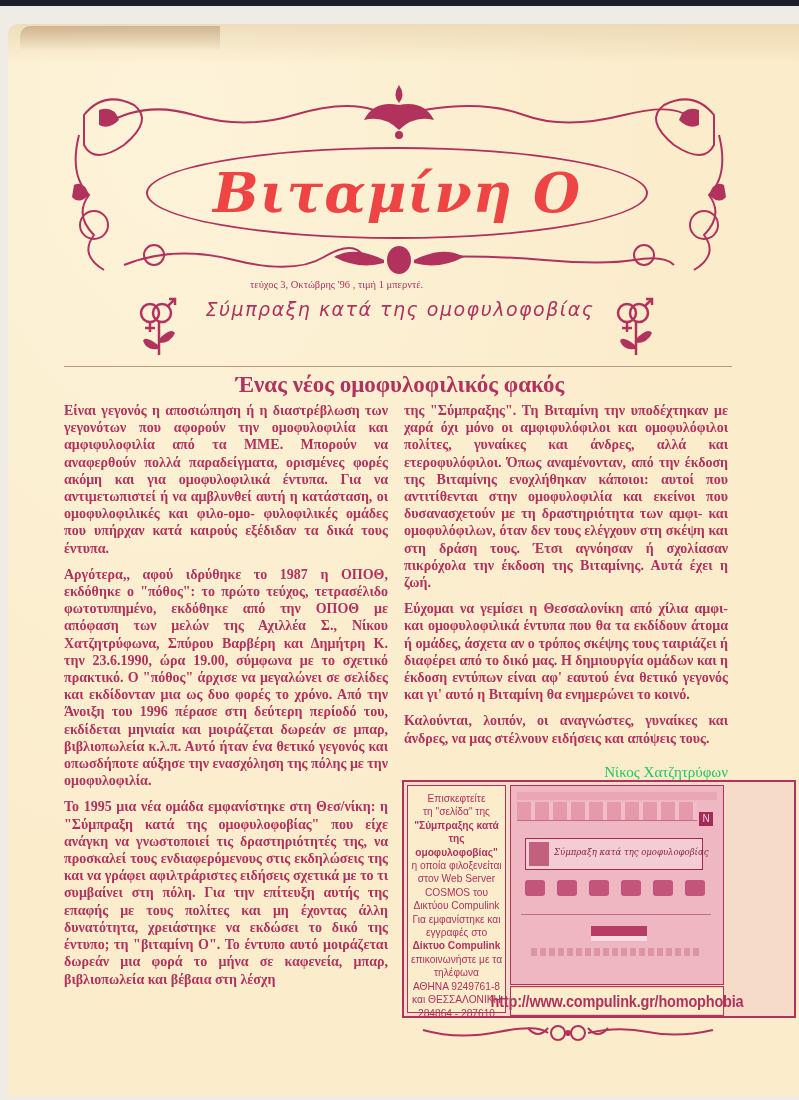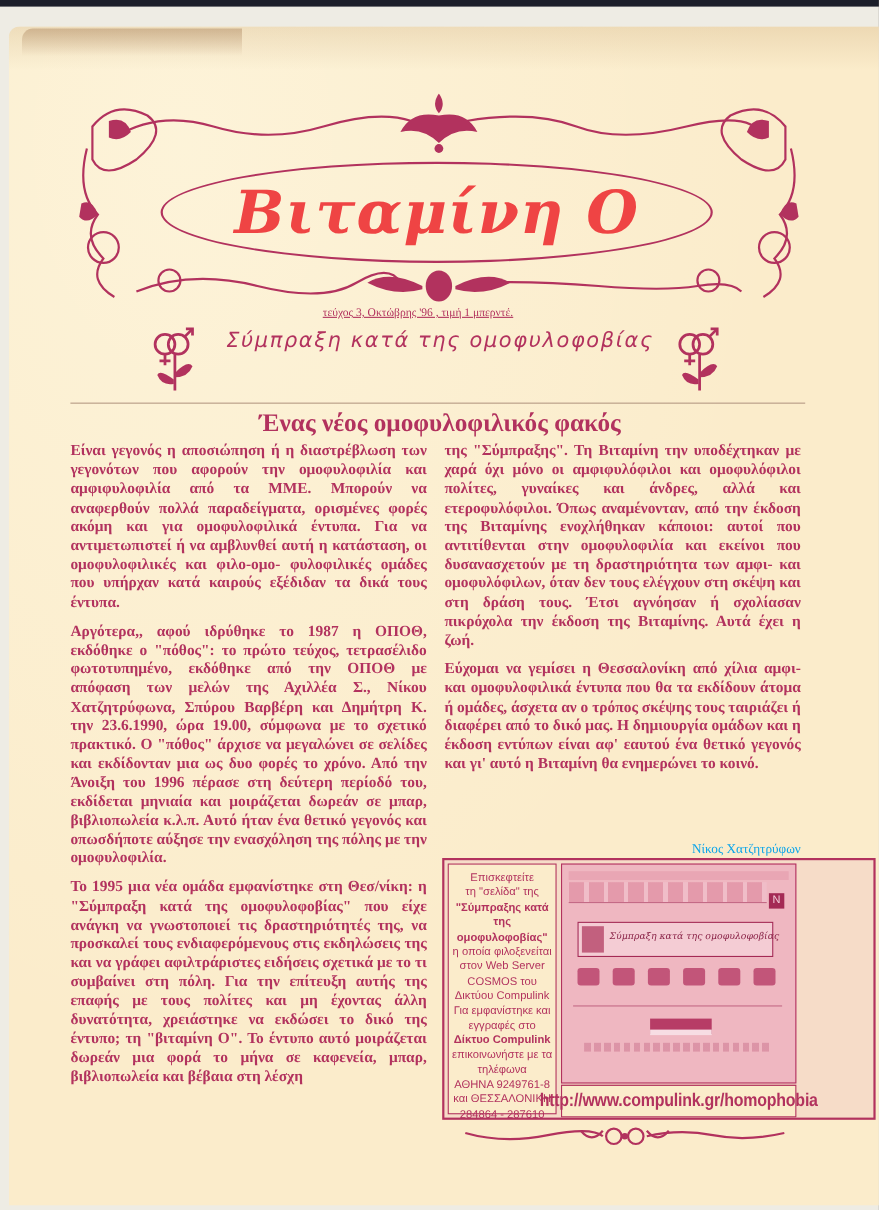--- a/index.html
+++ b/index.html
@@ -32,22 +32,22 @@
     border:2px solid #b2325e; border-radius:50%;
     box-sizing:border-box;
   }
   .masthead-title {
     position:absolute; left:146px; top:147px; width:502px; height:92px;
     display:flex; align-items:center; justify-content:center;
     font-family:"DejaVu Serif", serif; font-style:italic; font-weight:bold;
     font-size:54px; color:#ef4444; letter-spacing:1px;
   }
   .issue-line {
-    position:absolute; left:250px; top:279px; width:260px; text-align:center;
-    font-size:10.5px; color:#b2325e;text-decoration:underline;
+    position:absolute; left:250px; top:279px; width:260px; 
+    font-size:10.5px; color:#b2325e;
   }
   .subtitle {
     position:absolute; left:200px; top:297px; width:400px; text-align:center;
     font-family:"DejaVu Sans", sans-serif; font-style:italic;
     font-size:19px; line-height:25px; color:#b2325e; letter-spacing:1.5px;
   }
   .symbol { position:absolute; width:46px; height:60px; }
   .symbol-left { left:135px; top:297px; }
   .symbol-right { left:612px; top:297px; }
 
@@ -64,21 +64,21 @@
   .col {
     position:absolute; font-size:14px; line-height:17.2px; color:#b2325e;
     text-align:justify;
   }
   .col p { margin:0 0 9px 0;font-weight:bold; }
   .col-left { left:64px; top:402px; width:324px; }
   .col-right { left:404px; top:402px; width:324px; }
 
   .signature {
     position:absolute; left:404px; top:764px; width:324px; text-align:right;
-    font-size:12px; color:#0ea5e9;
+    font-size:15px; color:#22c55e;
   }
 
   
   .ad {
     position:absolute; left:402px; top:780px; width:394px; height:238px;
     border:2px solid #b2325e; box-sizing:border-box; background:#f6dcc8;
   }
   .ad-text {
     position:absolute; left:3px; top:3px; width:99px; height:228px;
     border:1px solid #b2325e; background:#fbeccb; box-sizing:border-box;
@@ -204,20 +204,21 @@
 
 <div class="col col-left">
   <p>Είναι γεγονός η αποσιώπηση ή η διαστρέβλωση των γεγονότων που αφορούν την ομοφυλοφιλία και αμφιφυλοφιλία από τα ΜΜΕ. Μπορούν να αναφερθούν πολλά παραδείγματα, ορισμένες φορές ακόμη και για ομοφυλοφιλικά έντυπα. Για να αντιμετωπιστεί ή να αμβλυνθεί αυτή η κατάσταση, οι ομοφυλοφιλικές και φιλο-ομο- φυλοφιλικές ομάδες που υπήρχαν κατά καιρούς εξέδιδαν τα δικά τους έντυπα.</p>
   <p>Αργότερα,, αφού ιδρύθηκε το 1987 η ΟΠΟΘ, εκδόθηκε ο "πόθος": το πρώτο τεύχος, τετρασέλιδο φωτοτυπημένο, εκδόθηκε από την ΟΠΟΘ με απόφαση των μελών της Αχιλλέα Σ., Νίκου Χατζητρύφωνα, Σπύρου Βαρβέρη και Δημήτρη Κ. την 23.6.1990, ώρα 19.00, σύμφωνα με το σχετικό πρακτικό. Ο "πόθος" άρχισε να μεγαλώνει σε σελίδες και εκδίδονταν μια ως δυο φορές το χρόνο. Από την Άνοιξη του 1996 πέρασε στη δεύτερη περίοδό του, εκδίδεται μηνιαία και μοιράζεται δωρεάν σε μπαρ, βιβλιοπωλεία κ.λ.π. Αυτό ήταν ένα θετικό γεγονός και οπωσδήποτε αύξησε την ενασχόληση της πόλης με την ομοφυλοφιλία.</p>
   <p>Το 1995 μια νέα ομάδα εμφανίστηκε στη Θεσ/νίκη: η "Σύμπραξη κατά της ομοφυλοφοβίας" που είχε ανάγκη να γνωστοποιεί τις δραστηριότητές της, να προσκαλεί τους ενδιαφερόμενους στις εκδηλώσεις της και να γράφει αφιλτράριστες ειδήσεις σχετικά με το τι συμβαίνει στη πόλη. Για την επίτευξη αυτής της επαφής με τους πολίτες και μη έχοντας άλλη δυνατότητα, χρειάστηκε να εκδώσει το δικό της έντυπο; τη "βιταμίνη Ο". Το έντυπο αυτό μοιράζεται δωρεάν μια φορά το μήνα σε καφενεία, μπαρ, βιβλιοπωλεία και βέβαια στη λέσχη</p>
 </div>
 
 <div class="col col-right">
   <p>της "Σύμπραξης". Τη Βιταμίνη την υποδέχτηκαν με χαρά όχι μόνο οι αμφιφυλόφιλοι και ομοφυλόφιλοι πολίτες, γυναίκες και άνδρες, αλλά και ετεροφυλόφιλοι. Όπως αναμένονταν, από την έκδοση της Βιταμίνης ενοχλήθηκαν κάποιοι: αυτοί που αντιτίθενται στην ομοφυλοφιλία και εκείνοι που δυσανασχετούν με τη δραστηριότητα των αμφι- και ομοφυλόφιλων, όταν δεν τους ελέγχουν στη σκέψη και στη δράση τους. Έτσι αγνόησαν ή σχολίασαν πικρόχολα την έκδοση της Βιταμίνης. Αυτά έχει η ζωή.</p>
   <p>Εύχομαι να γεμίσει η Θεσσαλονίκη από χίλια αμφι- και ομοφυλοφιλικά έντυπα που θα τα εκδίδουν άτομα ή ομάδες, άσχετα αν ο τρόπος σκέψης τους ταιριάζει ή διαφέρει από το δικό μας. Η δημιουργία ομάδων και η έκδοση εντύπων είναι αφ' εαυτού ένα θετικό γεγονός και γι' αυτό η Βιταμίνη θα ενημερώνει το κοινό.</p>
+  <p>Καλούνται, λοιπόν, οι αναγνώστες, γυναίκες και άνδρες, να μας στέλνουν ειδήσεις και απόψεις τους.</p>
 </div>
 
 <div class="signature">Νίκος Χατζητρύφων</div>
 
 <div class="ad">
   <div class="ad-text">
     <div>Επισκεφτείτε</div>
     <div>τη "σελίδα" της</div>
     <div class="b">"Σύμπραξης κατά</div>
     <div class="b">της ομοφυλοφοβίας"</div>

